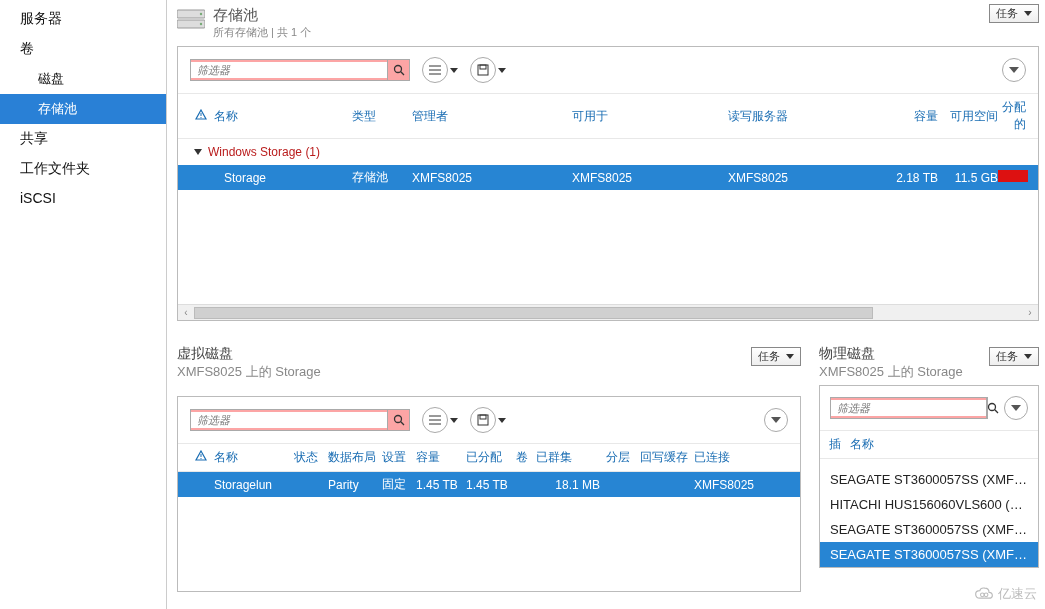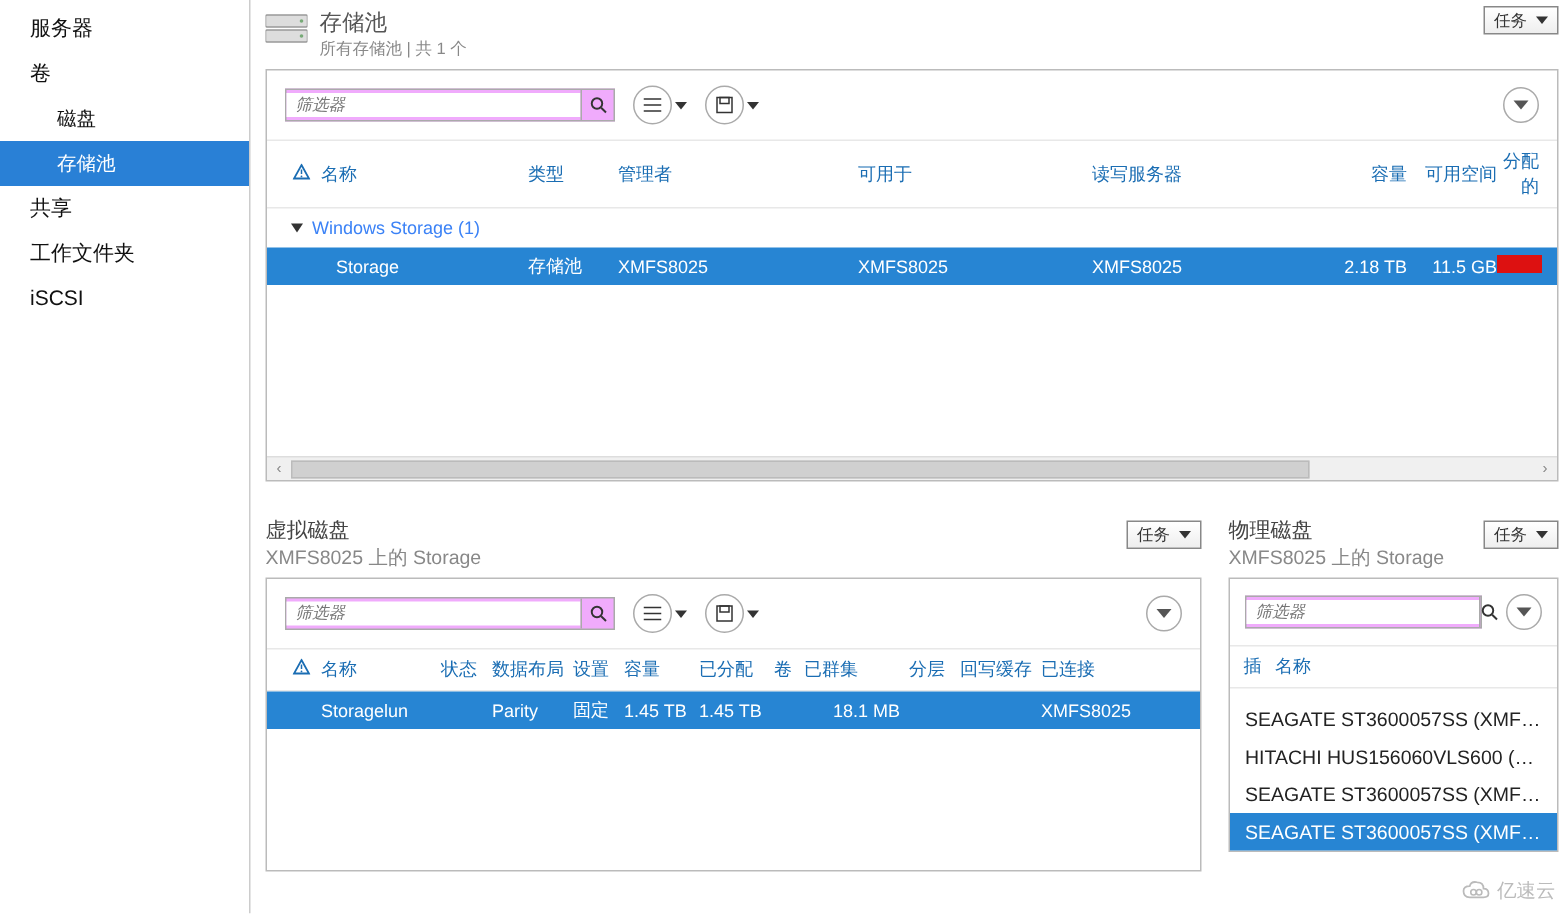--- a/index.html
+++ b/index.html
@@ -12,44 +12,44 @@
 .main { flex: 1; padding: 2px 6px 0 10px; display: flex; flex-direction: column; }
 .panel-head { display: flex; align-items: flex-start; padding: 4px 0 6px 0; position: relative; }
 .storage-icon { width: 28px; height: 22px; margin-right: 8px; margin-top: 2px; }
 .panel-title { font-size: 15px; color: #555; }
 .panel-sub { font-size: 11px; color: #888; }
 .tasks-btn { position: absolute; right: 0; top: 2px; display: inline-flex; align-items: center; border: 1px solid #888; background: linear-gradient(#fff,#eee); font-size: 11px; padding: 1px 6px; cursor: pointer; }
 .tasks-btn .caret { margin-left: 6px; }
 .caret { display: inline-block; width: 0; height: 0; border-left: 4px solid transparent; border-right: 4px solid transparent; border-top: 5px solid #333; }
 .panel-box { border: 1px solid #bbb; background: #fff; position: relative; }
 .toolbar { display: flex; align-items: center; padding: 10px 12px; gap: 12px; }
-.filter-box { display: flex; align-items: center; border: 1px solid #aaa; height: 22px; width: 220px; background: #f0abfc; }
+.filter-box { display: flex; align-items: center; border: 1px solid #aaa; height: 22px; width: 220px; background: #fca5a5; }
 .filter-input { flex:1; border: none; outline: none; font-size: 11px; padding: 2px 6px; font-style: italic; color: #888; }
 .filter-search { width: 22px; height: 20px; border-left: 1px solid #aaa; display:flex; align-items:center; justify-content:center; cursor:pointer; }
 .round-btn { width: 26px; height: 26px; border: 1px solid #aaa; border-radius: 50%; display:flex; align-items:center; justify-content:center; cursor:pointer; background:#fff; font-size:11px; }
 .drop-pair { display:flex; align-items:center; gap:2px; }
 .drop-caret { display:inline-block; width:0; height:0; border-left:4px solid transparent; border-right:4px solid transparent; border-top:5px solid #333; }
 .expand-btn { width:24px; height:24px; border:1px solid #aaa; border-radius:50%; display:flex; align-items:center; justify-content:center; cursor:pointer; margin-left:auto; }
 .chev-down { width:0; height:0; border-left:5px solid transparent; border-right:5px solid transparent; border-top:6px solid #555; }
 .grid-head { display:flex; align-items:center; color:#1a6db3; border-top:1px solid #e8e8e8; border-bottom:1px solid #e8e8e8; padding:5px 10px; font-size:12px; }
 .grid-head span { cursor:pointer; }
 .col-status { width:26px; text-align:center; }
-.group-row { padding:6px 16px; font-size:12px; color:#3b82f6; display:flex; align-items:center; gap:6px; }
+.group-row { padding:6px 16px; font-size:12px; color:#b91c1c; display:flex; align-items:center; gap:6px; }
 .tri { display:inline-block; width:0; height:0; border-left:4px solid transparent; border-right:4px solid transparent; border-top:6px solid #333; }
 .data-row { display:flex; align-items:center; padding:4px 10px; font-size:12px; }
 .data-row.selected { background:#2785d3; color:#fff; }
 .grid-body { height: 114px; overflow:hidden; }
 .hscroll { height:16px; background:#f0f0f0; border-top:1px solid #ddd; position:relative; display:flex; align-items:center; }
 .hscroll-arrow { width:16px; font-size:10px; color:#888; text-align:center; cursor:pointer; }
 .hscroll-track { flex:1; height:12px; background:#f0f0f0; position:relative; }
 .hscroll-thumb { position:absolute; left:0; top:0; height:12px; width:82%; background:#d0d0d0; border:1px solid #bbb; }
 .status-foot { border-top:1px solid #ddd; padding:5px 10px; font-size:11px; color:#888; }
 .sub-panels { display:flex; gap:18px; margin-top:24px; }
 .sub-panel { display:flex; flex-direction:column; }
-.sub-panel.left { flex:1; }
+.sub-panel.left { flex:1;gap:11px; }
 .sub-panel.right { width:220px; }
 .sub-head { display:flex; align-items:center; position:relative; padding-bottom:4px; }
 .sub-title { font-size:14px; color:#444; }
 .sub-sub { font-size:13px; color:#888; }
 .blue-link { color:#1a6db3; }
 .warn-bar { width:30px; height:12px; background:#d11; display:inline-block; }
 .small-filter .filter-box { width:158px; }
 .watermark { position:absolute; right:8px; bottom:6px; color:#bbb; font-size:13px; display:flex; align-items:center; gap:4px; }
 .list-icon svg, .disk-icon svg { display:block; }
 .phys-row { padding:5px 10px; font-size:13px; color:#222; cursor:pointer; white-space:nowrap; overflow:hidden; text-overflow:ellipsis; }

